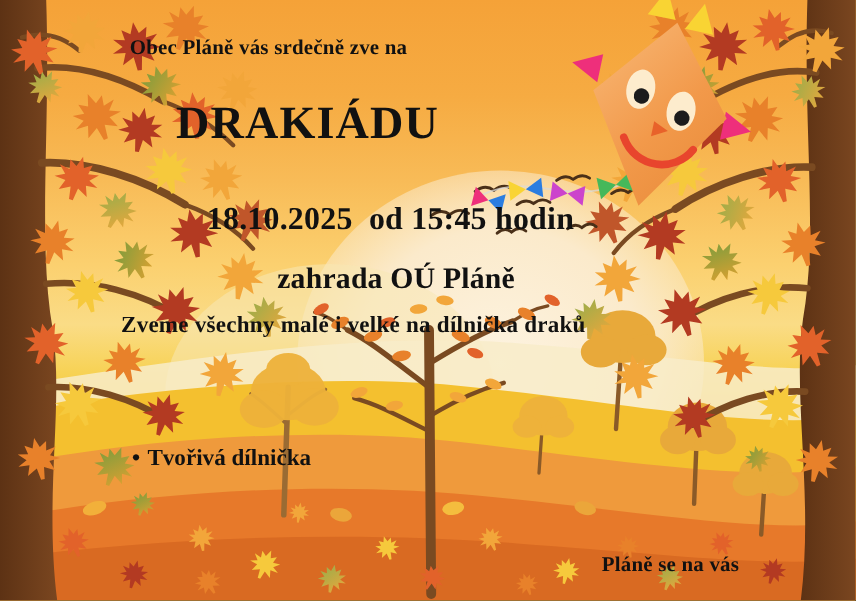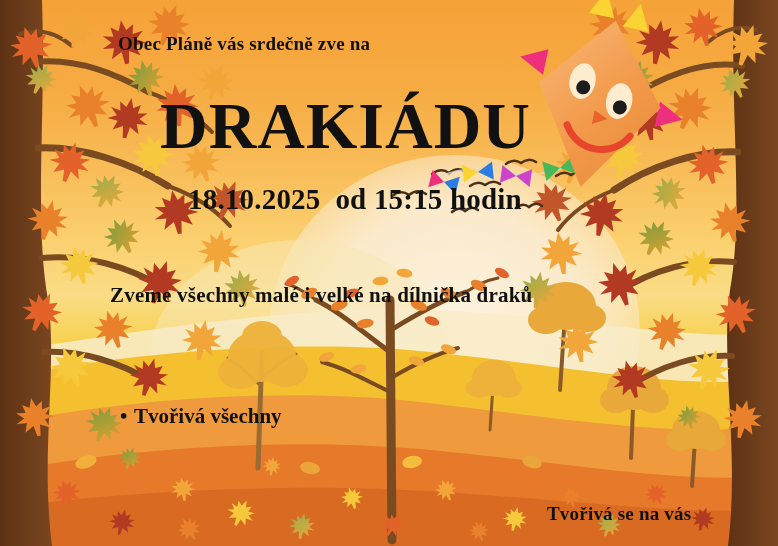--- a/index.html
+++ b/index.html
@@ -30,21 +30,21 @@
 
   .t{
     position:absolute;
     color:#111;
     font-weight:bold;
     white-space:pre;
     letter-spacing:.2px;
   }
 
   #t-invite{ left:118px; top:33px;  font-size:19px; }
-  #t-title { left:160px; top:88px;  font-size:66px; letter-spacing:1px;}
+  #t-title { left:160px; top:88px;  font-size:42px; letter-spacing:1px;}
   #t-date  { left:188px; top:183px; font-size:29px; }
   #t-place { left:252px; top:238px; font-size:27px; }
   #t-all   { left:110px; top:283px; font-size:21px; }
 
   #bullets{
     position:absolute; left:78px; top:364px;
     margin:0; padding:0; list-style:none;
   }
   #bullets li{
     font-size:21px; font-weight:bold; color:#111;
@@ -373,28 +373,29 @@
       </g>
     </svg>
   </div>
 
   <div class="textlayer">
 
     <div class="t" id="t-invite">Obec Pláně vás srdečně zve na</div>
 
     <div class="t" id="t-title">DRAKIÁDU</div>
 
-    <div class="t" id="t-date">18.10.2025  od 15:15 hodin</div>
-
+    <div class="t" id="t-date">18.10.2025  od 15:45 hodin</div>
+
+    <div class="t" id="t-place">zahrada OÚ Pláně</div>
 
     <div class="t" id="t-all">Zveme všechny malé i velké na dílnička draků</div>
 
     <ul id="bullets">
       <li>
-        <span class="dot">•</span><span>Tvořivá všechny</span><span class="emoji"></span>
+        <span class="dot">•</span><span>Tvořivá dílnička</span><span class="emoji"></span>
       </li>
 
     </ul>
 
-    <div class="t" id="t-closing">Tvořivá se na vás</div>
+    <div class="t" id="t-closing">Pláně se na vás</div>
   </div>
 
 </div>
 
 </body></html>

